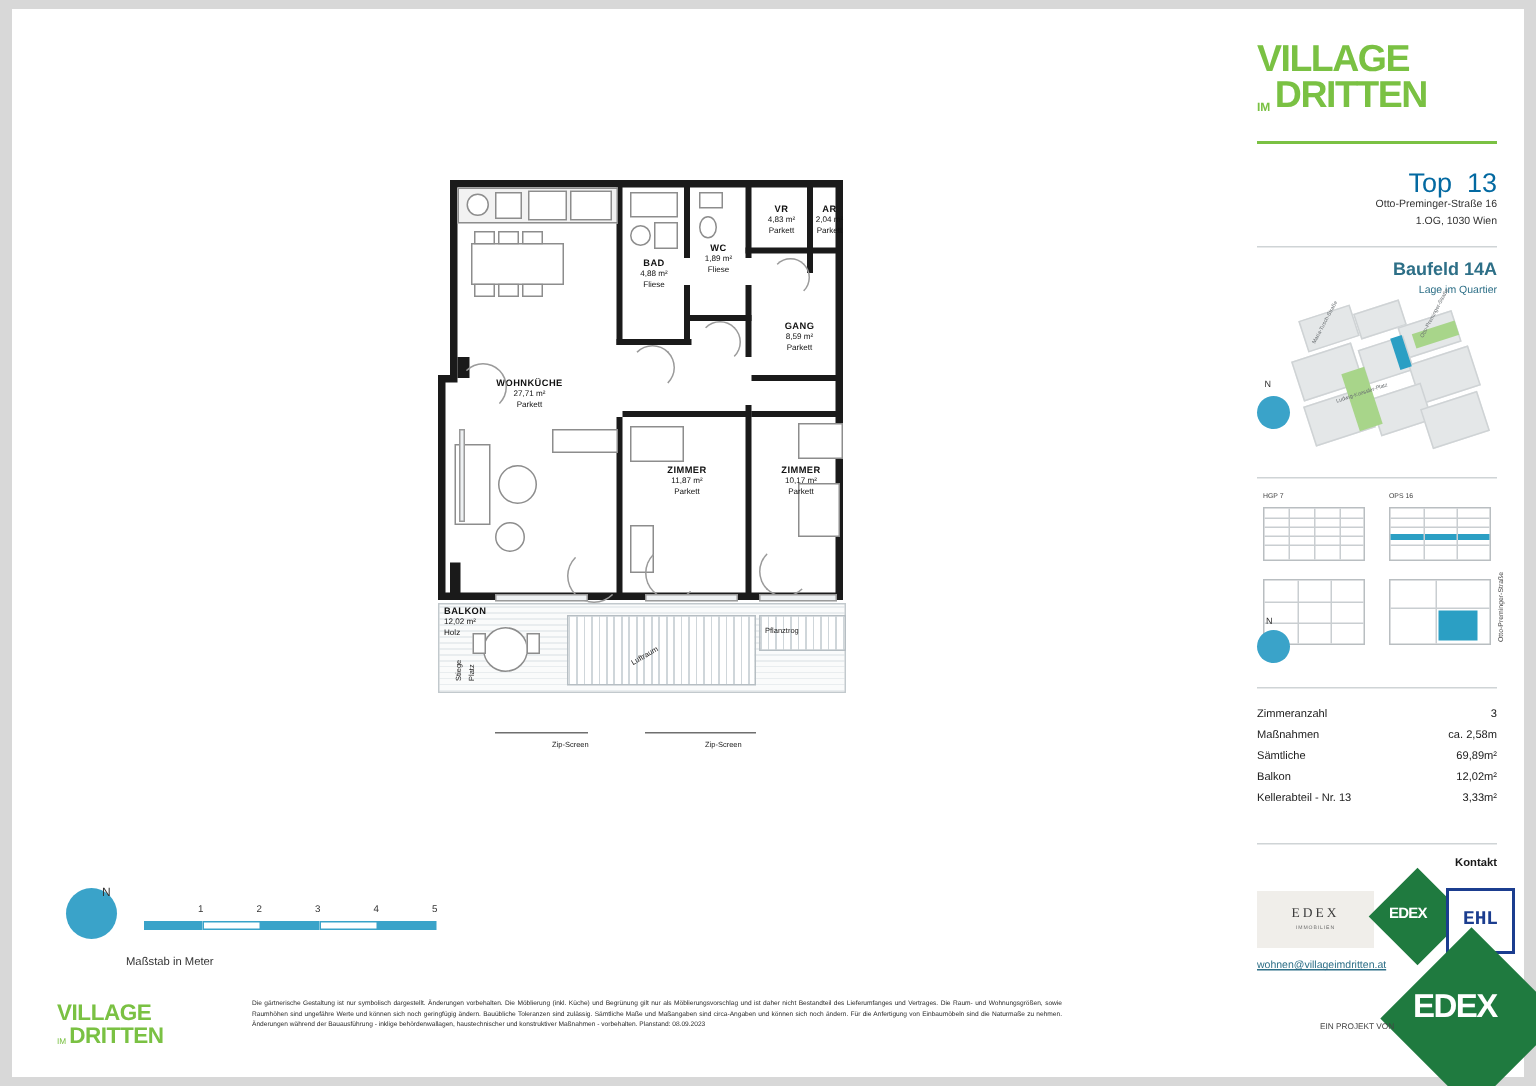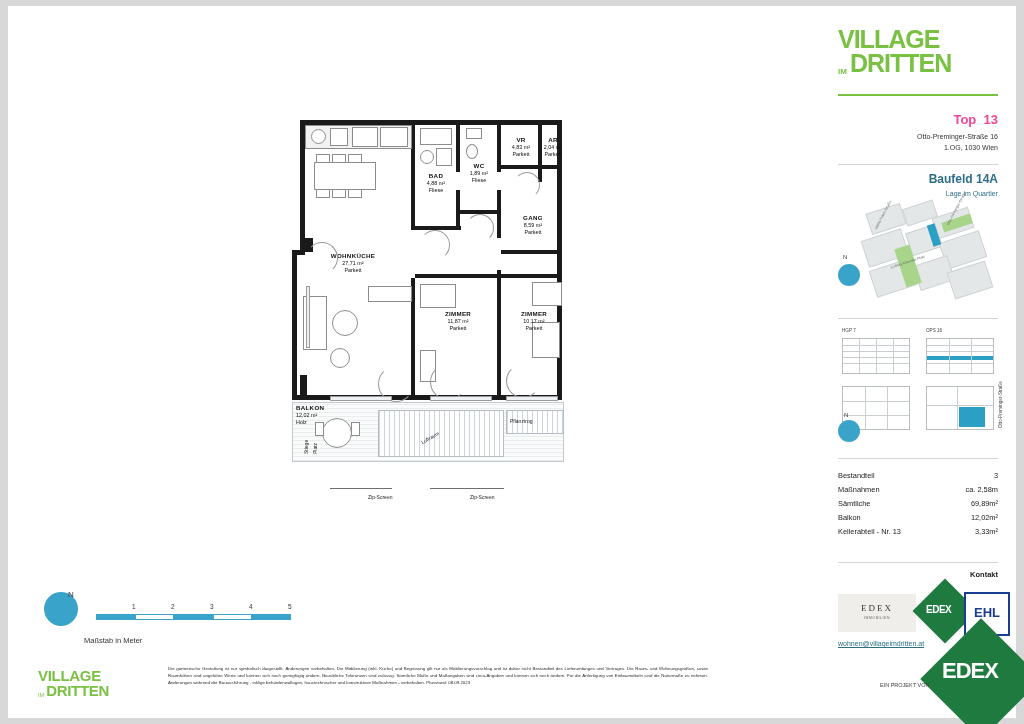--- a/index.html
+++ b/index.html
@@ -64,21 +64,21 @@
   .proj{position:absolute;left:872px;top:676px;font-size:5.5px;color:#444;}
 
   
   .right{position:absolute;left:812px;top:0;width:196px;height:712px;}
   .vlogo{position:absolute;left:18px;top:22px;width:160px;}
   .vlogo .r1{font-size:25px;font-weight:bold;color:#7ac143;letter-spacing:-1px;line-height:.95;}
   .vlogo .r2{font-size:25px;font-weight:bold;color:#7ac143;letter-spacing:-1px;line-height:.95;}
   .vlogo .im{font-size:8px;font-weight:bold;color:#7ac143;letter-spacing:0;}
   .hr{position:absolute;left:18px;width:160px;height:1px;background:#cfd4d6;}
   .hrg{position:absolute;left:18px;width:160px;height:2px;background:#7ac143;}
-  .top{position:absolute;right:18px;font-size:13px;font-weight:bold;color:#ec4899;}
+  .top{position:absolute;right:18px;font-size:18px;font-weight:normal;color:#0369a1;}
   .addr{position:absolute;right:18px;font-size:7px;color:#333;text-align:right;line-height:1.5;}
   .bf{position:absolute;right:18px;font-size:12px;font-weight:bold;color:#2d6f87;}
   .bfs{position:absolute;right:18px;font-size:7px;color:#2d6f87;}
   .minimap{position:absolute;left:18px;top:196px;width:160px;height:110px;}
   .mm-shape{position:absolute;background:#e4e7e8;border:.5px solid #cfd3d5;}
   .mm-green{position:absolute;background:#a8d58a;}
   .mm-blue{position:absolute;background:#2b9fc4;}
   .mm-lbl{position:absolute;font-size:3.6px;color:#6a6f72;white-space:nowrap;}
   .mm-lbl.r{transform:rotate(-62deg);transform-origin:left top;}
   .ncirc{position:absolute;width:22px;height:22px;border-radius:50%;background:#3aa3c9;}
@@ -94,21 +94,21 @@
   .specs{position:absolute;left:18px;top:462px;width:160px;font-size:7.4px;color:#1a1a1a;}
   .specrow{display:flex;justify-content:space-between;padding:2.6px 0;}
   .kontakt{position:absolute;right:18px;top:564px;font-size:7.5px;font-weight:bold;color:#1a1a1a;}
   .partners{position:absolute;left:18px;top:584px;width:160px;height:56px;}
   .decus{position:absolute;left:0;top:4px;width:78px;height:38px;background:#f0eeea;}
   .decus .d1{position:absolute;left:50%;top:9px;transform:translateX(-50%);font-size:9px;letter-spacing:2px;color:#3a3a3a;font-family:"Liberation Serif",serif;}
   .decus .d2{position:absolute;left:50%;top:22px;transform:translateX(-50%);font-size:3.4px;letter-spacing:.6px;color:#6a6a6a;}
   .edexdiamond{position:absolute;left:84px;top:-2px;width:46px;height:46px;background:#1f7a3f;transform:rotate(45deg);}
   .edextxt{position:absolute;left:88px;top:14px;font-size:10px;font-weight:bold;color:#ffffff;letter-spacing:-.5px;}
   .ehlbox{position:absolute;left:126px;top:2px;width:42px;height:40px;background:#ffffff;border:2px solid #1b3d8f;}
-  .ehlbox span{position:absolute;left:50%;top:11px;transform:translateX(-50%);font-size:13px;font-weight:bold;color:#1b3d8f;font-family:Liberation Sans, sans-serif;}
+  .ehlbox span{position:absolute;left:50%;top:11px;transform:translateX(-50%);font-size:13px;font-weight:bold;color:#1b3d8f;font-family:Liberation Mono, monospace;}
   .mailto{position:absolute;left:18px;top:634px;font-size:7px;color:#2d6f87;}
   .bigdiamond{position:absolute;left:118px;top:630px;width:86px;height:86px;background:#1f7a3f;transform:rotate(45deg);}
   .bigdiamondtxt{position:absolute;left:122px;top:652px;font-size:22px;font-weight:bold;color:#ffffff;letter-spacing:-1px;}
 </style>
 </head>
 <body>
 
 <div class="sheet">
 
   <div class="plan">
@@ -363,21 +363,21 @@
 
       <div class="ncirc" style="left:0;top:96px;"></div>
       <div class="nLab" style="left:6px;top:88px;">N</div>
       <div class="elbl v" style="left:160px;top:104px;">Otto-Preminger-Straße</div>
     </div>
 
     <div class="hr" style="top:452px;"></div>
 
     <div class="specs">
       <div class="specrow">
-        <span>Bestandteil</span>
+        <span>Zimmeranzahl</span>
         <span>3</span>
       </div>
       <div class="specrow">
         <span>Maßnahmen</span>
         <span>ca. 2,58m</span>
       </div>
       <div class="specrow">
         <span>Sämtliche</span>
         <span>69,89m²</span>
       </div>

